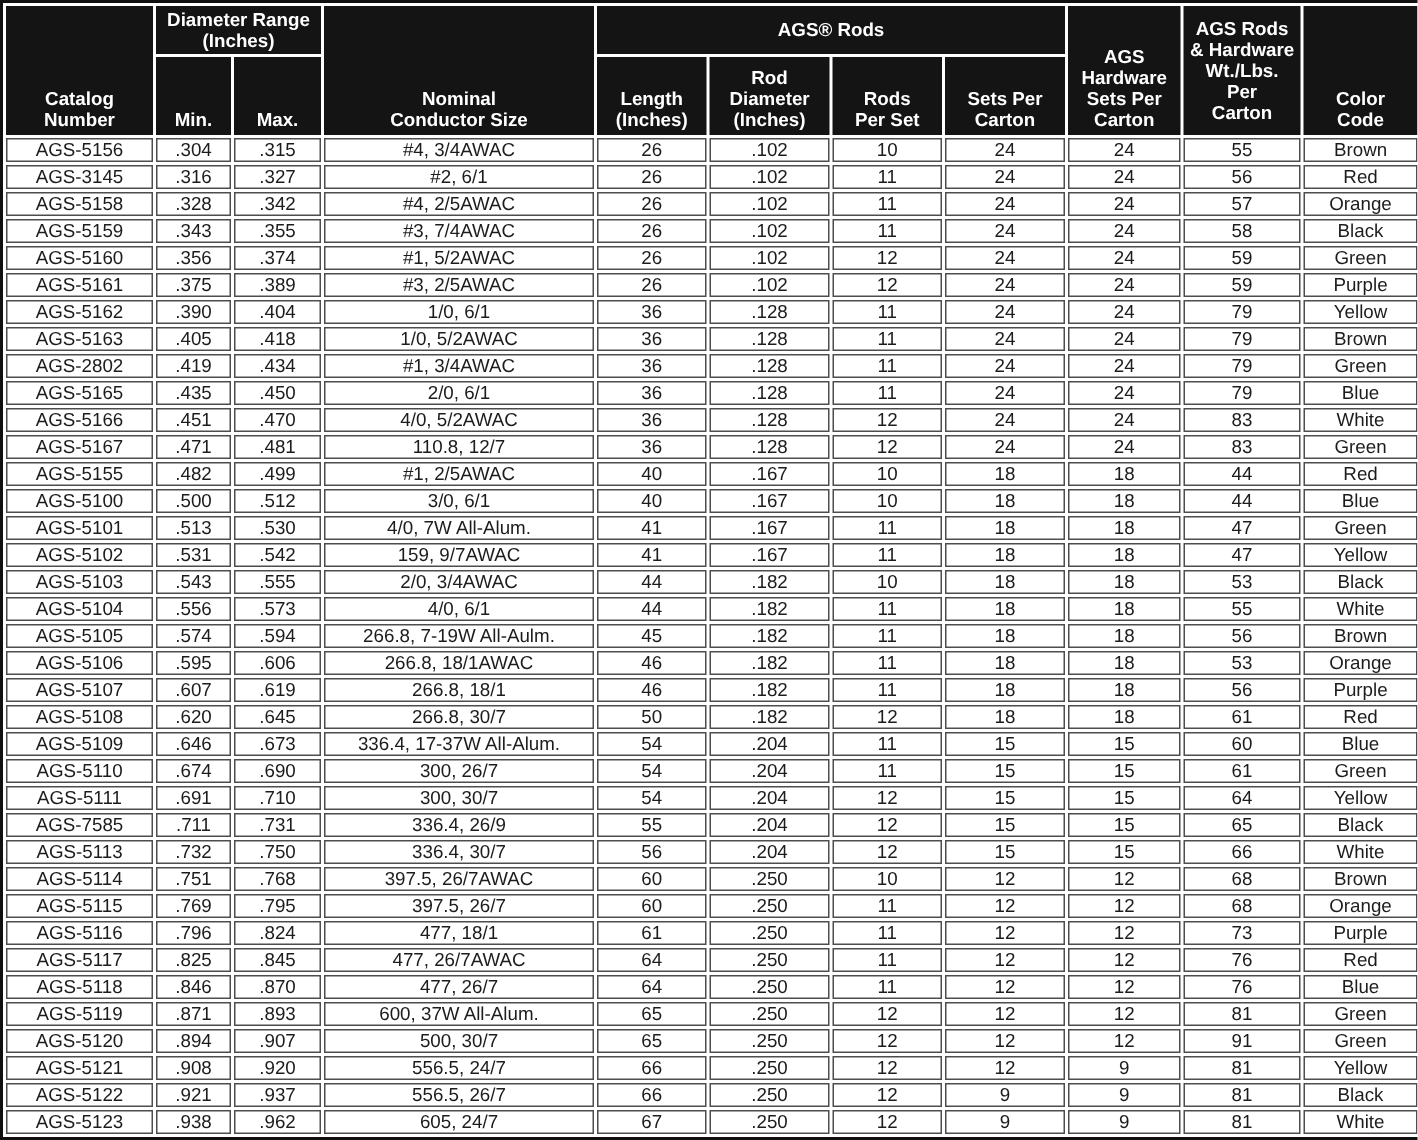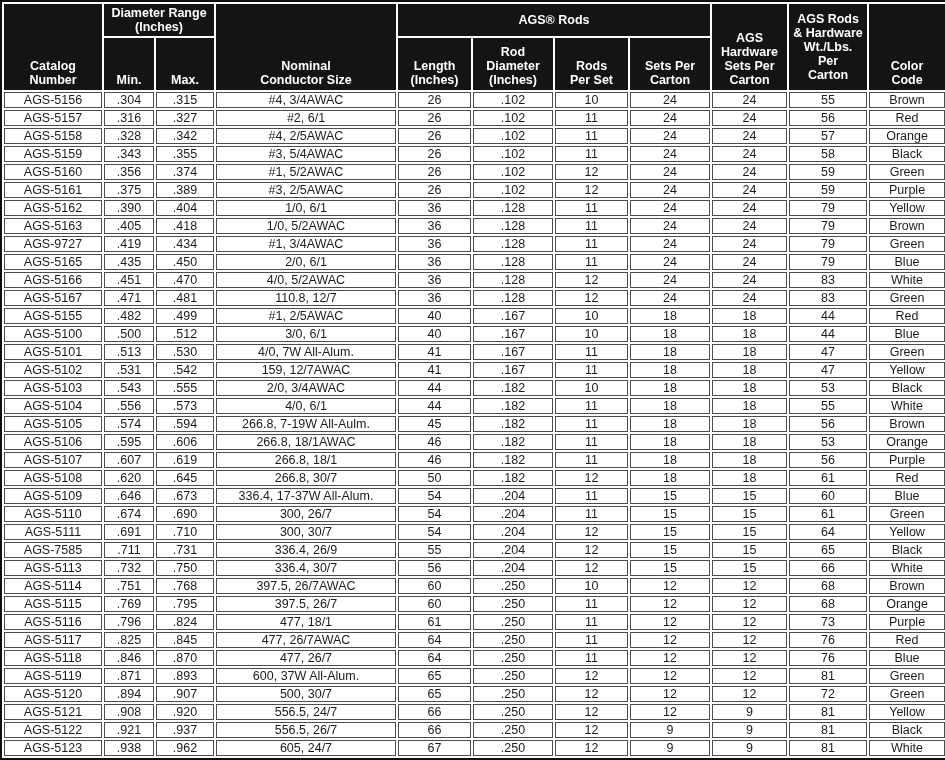--- a/index.html
+++ b/index.html
@@ -114,21 +114,21 @@
     <td>#4, 3/4AWAC</td>
     <td>26</td>
     <td>.102</td>
     <td>10</td>
     <td>24</td>
     <td>24</td>
     <td>55</td>
     <td>Brown</td>
   </tr>
         <tr>
-    <td>AGS-5157</td>
+    <td>AGS-3145</td>
     <td>.316</td>
     <td>.327</td>
     <td>#2, 6/1</td>
     <td>26</td>
     <td>.102</td>
     <td>11</td>
     <td>24</td>
     <td>24</td>
     <td>56</td>
     <td>Red</td>
@@ -143,21 +143,21 @@
     <td>11</td>
     <td>24</td>
     <td>24</td>
     <td>57</td>
     <td>Orange</td>
   </tr>
         <tr>
     <td>AGS-5159</td>
     <td>.343</td>
     <td>.355</td>
-    <td>#3, 5/4AWAC</td>
+    <td>#3, 7/4AWAC</td>
     <td>26</td>
     <td>.102</td>
     <td>11</td>
     <td>24</td>
     <td>24</td>
     <td>58</td>
     <td>Black</td>
   </tr>
         <tr>
     <td>AGS-5160</td>
@@ -205,21 +205,21 @@
     <td>1/0, 5/2AWAC</td>
     <td>36</td>
     <td>.128</td>
     <td>11</td>
     <td>24</td>
     <td>24</td>
     <td>79</td>
     <td>Brown</td>
   </tr>
         <tr>
-    <td>AGS-9727</td>
+    <td>AGS-2802</td>
     <td>.419</td>
     <td>.434</td>
     <td>#1, 3/4AWAC</td>
     <td>36</td>
     <td>.128</td>
     <td>11</td>
     <td>24</td>
     <td>24</td>
     <td>79</td>
     <td>Green</td>
@@ -299,21 +299,21 @@
     <td>11</td>
     <td>18</td>
     <td>18</td>
     <td>47</td>
     <td>Green</td>
   </tr>
         <tr>
     <td>AGS-5102</td>
     <td>.531</td>
     <td>.542</td>
-    <td>159, 12/7AWAC</td>
+    <td>159, 9/7AWAC</td>
     <td>41</td>
     <td>.167</td>
     <td>11</td>
     <td>18</td>
     <td>18</td>
     <td>47</td>
     <td>Yellow</td>
   </tr>
         <tr>
     <td>AGS-5103</td>
@@ -539,21 +539,21 @@
         <tr>
     <td>AGS-5120</td>
     <td>.894</td>
     <td>.907</td>
     <td>500, 30/7</td>
     <td>65</td>
     <td>.250</td>
     <td>12</td>
     <td>12</td>
     <td>12</td>
-    <td>72</td>
+    <td>91</td>
     <td>Green</td>
   </tr>
         <tr>
     <td>AGS-5121</td>
     <td>.908</td>
     <td>.920</td>
     <td>556.5, 24/7</td>
     <td>66</td>
     <td>.250</td>
     <td>12</td>

